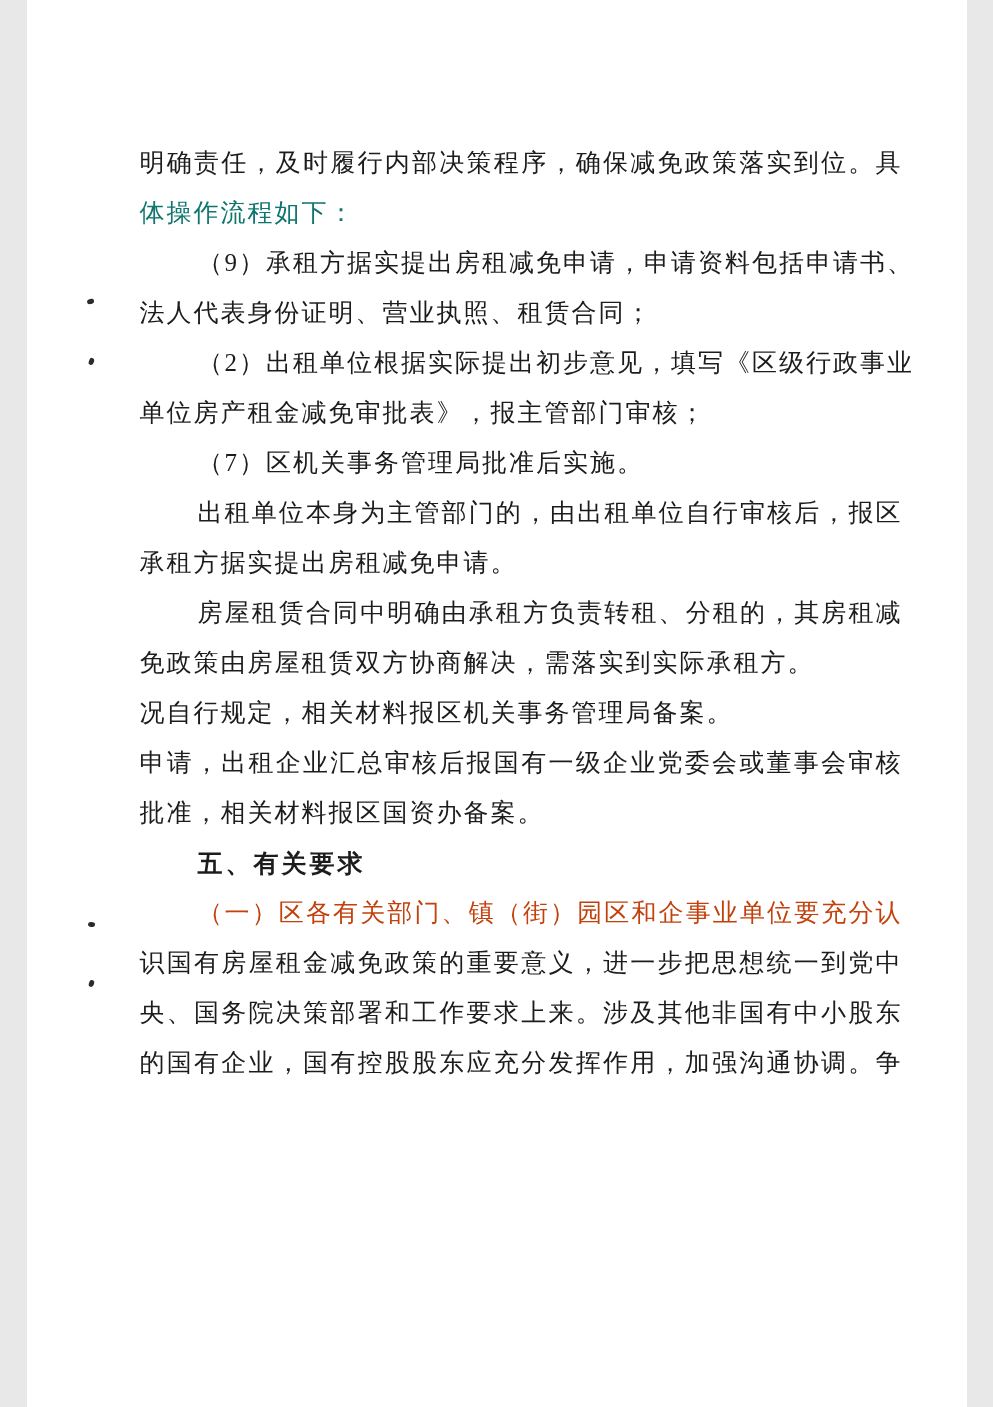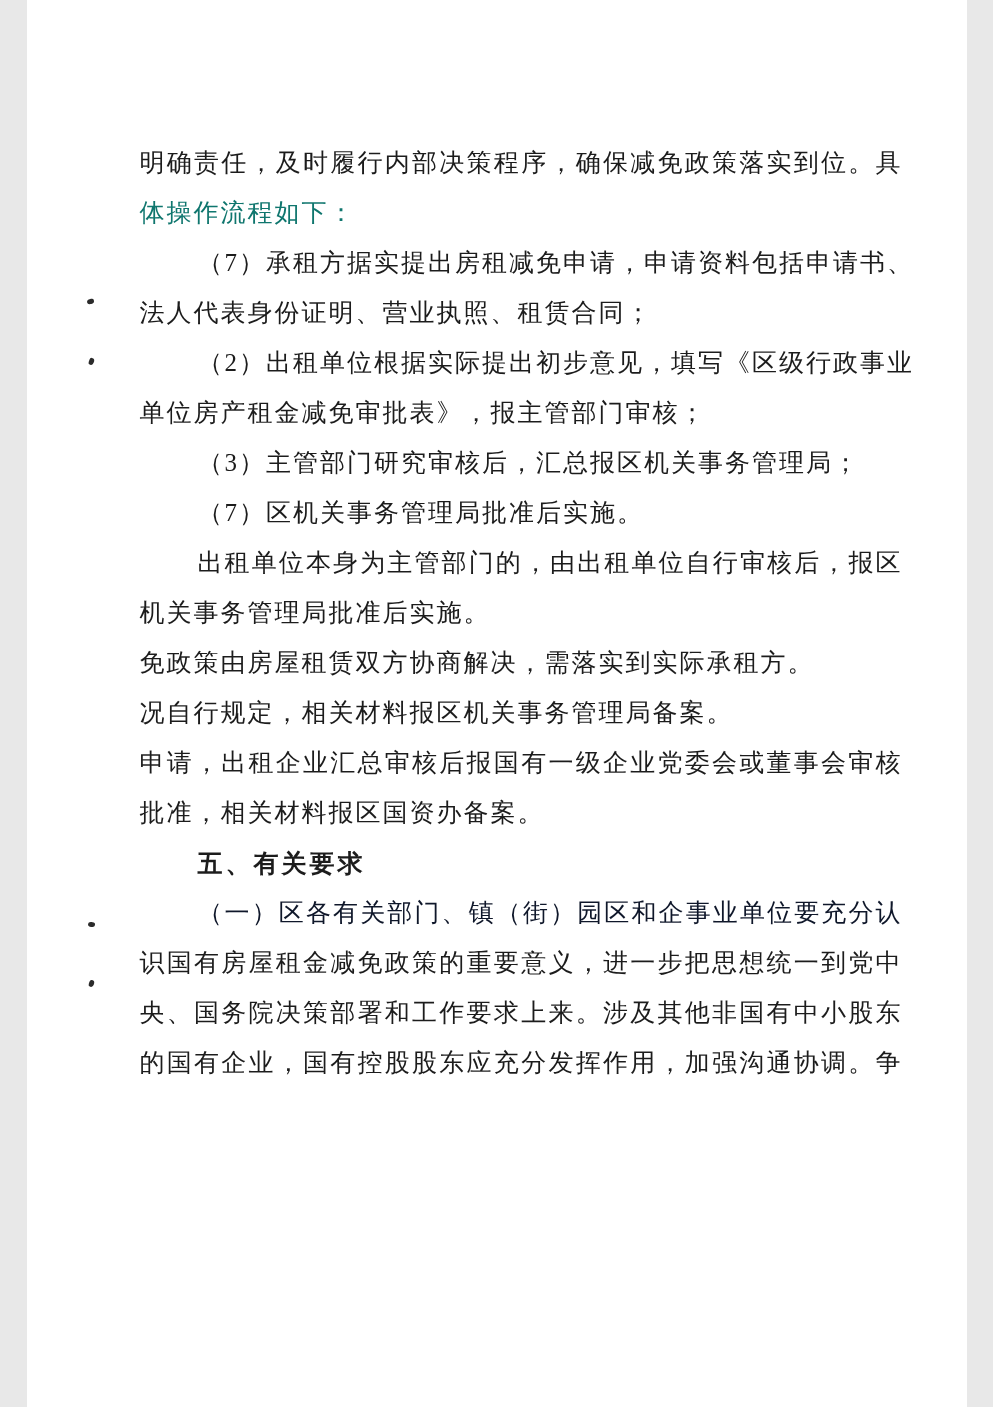--- a/index.html
+++ b/index.html
@@ -52,34 +52,34 @@
   .speck-3 { left: 61px; top: 922px; width: 7px; height: 5px; border-radius: 55% 45% 50% 60%; transform: rotate(8deg); }
   .speck-4 { left: 62px; top: 980px; width: 5px; height: 7px; border-radius: 45% 55% 60% 40%; transform: rotate(18deg); }
 </style>
 </head>
 <body>
 
 <div class="page" style="background: rgb(255, 255, 255);">
   <div class="content">
       <div class="line fill" style="color: rgb(28, 28, 28);">明确责任，及时履行内部决策程序，确保减免政策落实到位。具</div>
       <div class="line" style="color: #0f766e;">体操作流程如下：</div>
-      <div class="line indent fill" style="color: rgb(28, 28, 28);">（7）承租方据实提出房租减免申请，申请资料包括申请书、</div>
+      <div class="line indent fill" style="color: rgb(28, 28, 28);">（9）承租方据实提出房租减免申请，申请资料包括申请书、</div>
       <div class="line" style="color: rgb(28, 28, 28);">法人代表身份证明、营业执照、租赁合同；</div>
       <div class="line indent fill" style="color: rgb(28, 28, 28);">（2）出租单位根据实际提出初步意见，填写《区级行政事业</div>
       <div class="line" style="color: rgb(28, 28, 28);">单位房产租金减免审批表》，报主管部门审核；</div>
-      <div class="line indent" style="color: rgb(28, 28, 28);">（3）主管部门研究审核后，汇总报区机关事务管理局；</div>
       <div class="line indent" style="color: rgb(28, 28, 28);">（7）区机关事务管理局批准后实施。</div>
       <div class="line indent fill" style="color: rgb(28, 28, 28);">出租单位本身为主管部门的，由出租单位自行审核后，报区</div>
-      <div class="line" style="color: rgb(28, 28, 28);">机关事务管理局批准后实施。</div>
+      <div class="line" style="color: rgb(28, 28, 28);">承租方据实提出房租减免申请。</div>
+      <div class="line indent fill" style="color: rgb(28, 28, 28);">房屋租赁合同中明确由承租方负责转租、分租的，其房租减</div>
       <div class="line" style="color: rgb(28, 28, 28);">免政策由房屋租赁双方协商解决，需落实到实际承租方。</div>
       <div class="line" style="color: rgb(28, 28, 28);">况自行规定，相关材料报区机关事务管理局备案。</div>
       <div class="line fill" style="color: rgb(28, 28, 28);">申请，出租企业汇总审核后报国有一级企业党委会或董事会审核</div>
       <div class="line" style="color: rgb(28, 28, 28);">批准，相关材料报区国资办备案。</div>
       <div class="line indent bold" style="color: rgb(28, 28, 28);">五、有关要求</div>
-      <div class="line indent fill" style="color: #0f172a;">（一）区各有关部门、镇（街）园区和企事业单位要充分认</div>
+      <div class="line indent fill" style="color: #c2410c;">（一）区各有关部门、镇（街）园区和企事业单位要充分认</div>
       <div class="line fill" style="color: rgb(28, 28, 28);">识国有房屋租金减免政策的重要意义，进一步把思想统一到党中</div>
       <div class="line fill" style="color: rgb(28, 28, 28);">央、国务院决策部署和工作要求上来。涉及其他非国有中小股东</div>
       <div class="line fill" style="color: rgb(28, 28, 28);">的国有企业，国有控股股东应充分发挥作用，加强沟通协调。争</div>
     </div>
   <div class="speck speck-1"></div>
   <div class="speck speck-2"></div>
   <div class="speck speck-3"></div>
   <div class="speck speck-4"></div>
 </div>
 

